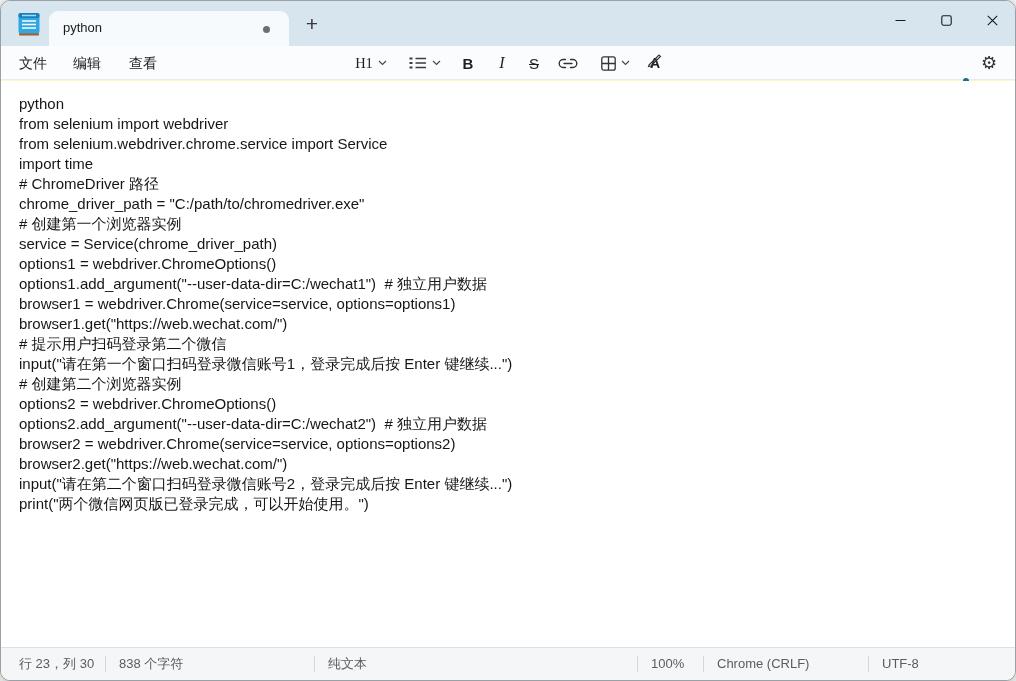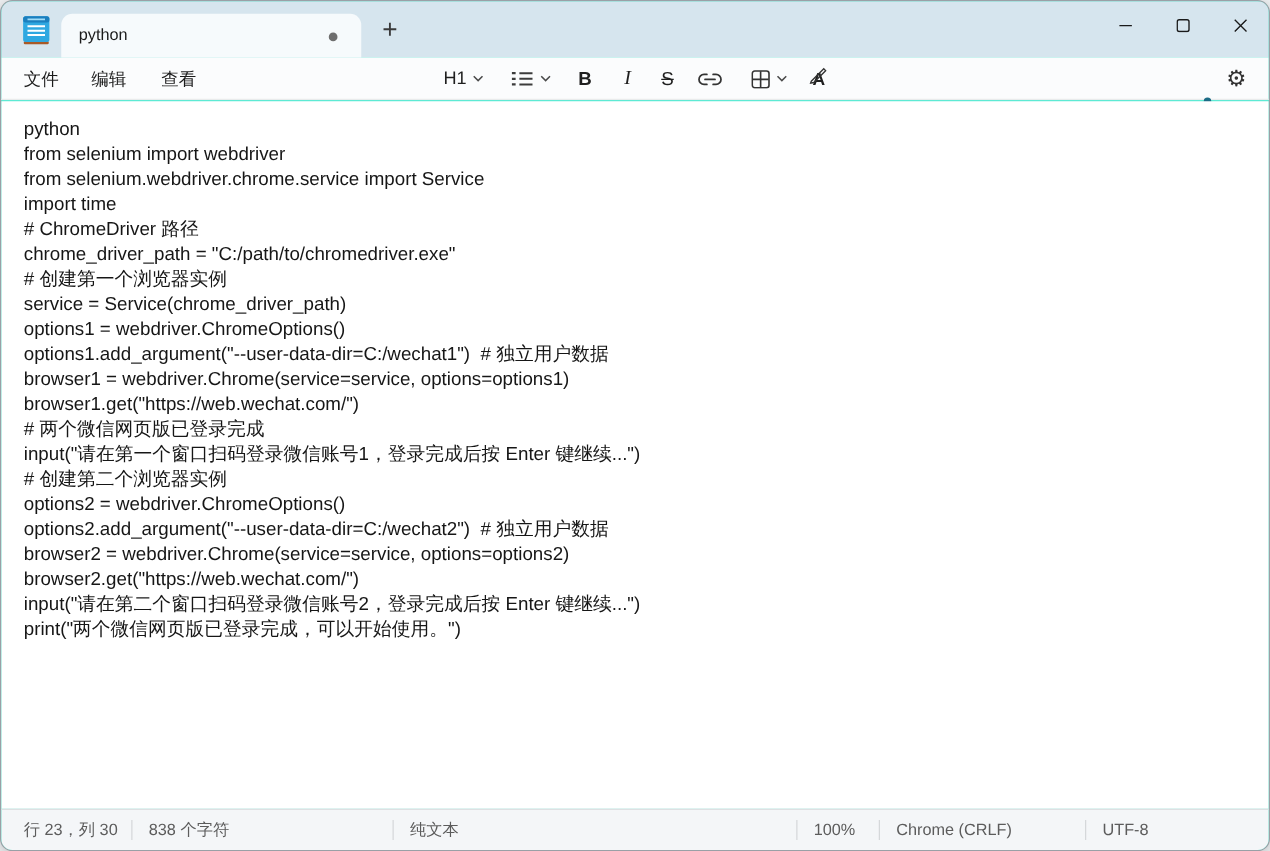--- a/index.html
+++ b/index.html
@@ -1,19 +1,19 @@
 <!DOCTYPE html>
 <html><head>
 <meta charset="utf-8">
 <style>
   * { margin:0; padding:0; box-sizing:border-box; }
   html,body { width:1016px; height:681px; background:#eef0f2; font-family:"Liberation Sans","DejaVu Sans",sans-serif; }
   .window {
     position:relative; width:1016px; height:681px;
-    background:#5eead4; border:1px solid #9aa0a6; border-radius:10px;
+    background:#fef9c3; border:1px solid #9aa0a6; border-radius:10px;
     overflow:hidden; box-shadow:0 3px 10px rgba(0,0,0,.2);
   }
   
   .titlebar { position:absolute; top:0; left:0; right:0; height:45px; background:#d6e5ee; }
   .app-icon { position:absolute; left:16px; top:10px; width:24px; height:26px; }
   .tab {
     position:absolute; left:48px; top:10px; width:240px; height:35px;
     background:#f6fafc; border-radius:9px 9px 0 0; cursor:default;
   }
   .tab-label { position:absolute; left:14px; top:9px; font-size:13px; color:#1b1b1b; }
@@ -22,21 +22,21 @@
              font-size:21px; font-weight:300; color:#3a3a3a; line-height:29px; border-radius:5px; }
   .win-controls { position:absolute; right:0; top:0; height:40px; display:flex; }
   .win-btn { width:46px; height:38px; display:flex; align-items:center; justify-content:center; }
   
   .commandbar { position:absolute; top:45px; left:0; right:0; height:34px; background:#fbfcfd; border-bottom:1px solid #e9ebec;text-align:right; }
   .menu-item { position:absolute; top:0; height:34px; line-height:34px; font-size:14px; color:#1b1b1b; padding:0 6px; border-radius:5px; }
   .tb-btn { position:absolute; top:3px; height:28px; display:flex; align-items:center; justify-content:center; gap:5px; border-radius:5px; color:#1f1f1f; }
   .tb-bold { font-weight:800; font-size:15px; }
   .tb-italic { font-family:"Liberation Serif","DejaVu Serif",serif; font-style:italic; font-size:16px; }
   .tb-strike { font-size:15px; text-decoration:line-through; }
-  .tb-h1 { font-size:14.5px; color:#1f1f1f; }
+  .tb-h1 { font-size:14.5px; color:#1f1f1f;font-family:Liberation Serif, serif; }
   .clear-fmt { position:relative; font-size:14px; font-weight:600; }
   .clear-fmt svg { position:absolute; left:7px; top:3px; }
   .badge-dot { position:absolute; width:6px; height:6px; border-radius:50%; background:#1b6b85; right:2px; top:1px; }
   .megaphone-wrap { position:relative; }
   
   .editor {
     position:absolute; top:80px; left:0; right:0; bottom:33px;
     background:#ffffff; padding:13px 18px; overflow:hidden; cursor:text;
   }
   .editor-line { white-space:pre; font-size:15px; line-height:20px; color:#161616; }
@@ -171,21 +171,21 @@
     <div class="editor-line">from selenium.webdriver.chrome.service import Service</div>
     <div class="editor-line">import time</div>
     <div class="editor-line"># ChromeDriver 路径</div>
     <div class="editor-line">chrome_driver_path = "C:/path/to/chromedriver.exe"</div>
     <div class="editor-line"># 创建第一个浏览器实例</div>
     <div class="editor-line">service = Service(chrome_driver_path)</div>
     <div class="editor-line">options1 = webdriver.ChromeOptions()</div>
     <div class="editor-line">options1.add_argument("--user-data-dir=C:/wechat1")  # 独立用户数据</div>
     <div class="editor-line">browser1 = webdriver.Chrome(service=service, options=options1)</div>
     <div class="editor-line">browser1.get("https://web.wechat.com/")</div>
-    <div class="editor-line"># 两个微信网页版已登录完成</div>
+    <div class="editor-line"># 提示用户扫码登录第二个微信</div>
     <div class="editor-line">input("请在第一个窗口扫码登录微信账号1，登录完成后按 Enter 键继续...")</div>
     <div class="editor-line"># 创建第二个浏览器实例</div>
     <div class="editor-line">options2 = webdriver.ChromeOptions()</div>
     <div class="editor-line">options2.add_argument("--user-data-dir=C:/wechat2")  # 独立用户数据</div>
     <div class="editor-line">browser2 = webdriver.Chrome(service=service, options=options2)</div>
     <div class="editor-line">browser2.get("https://web.wechat.com/")</div>
     <div class="editor-line">input("请在第二个窗口扫码登录微信账号2，登录完成后按 Enter 键继续...")</div>
     <div class="editor-line">print("两个微信网页版已登录完成，可以开始使用。")</div>
   </div>
 

